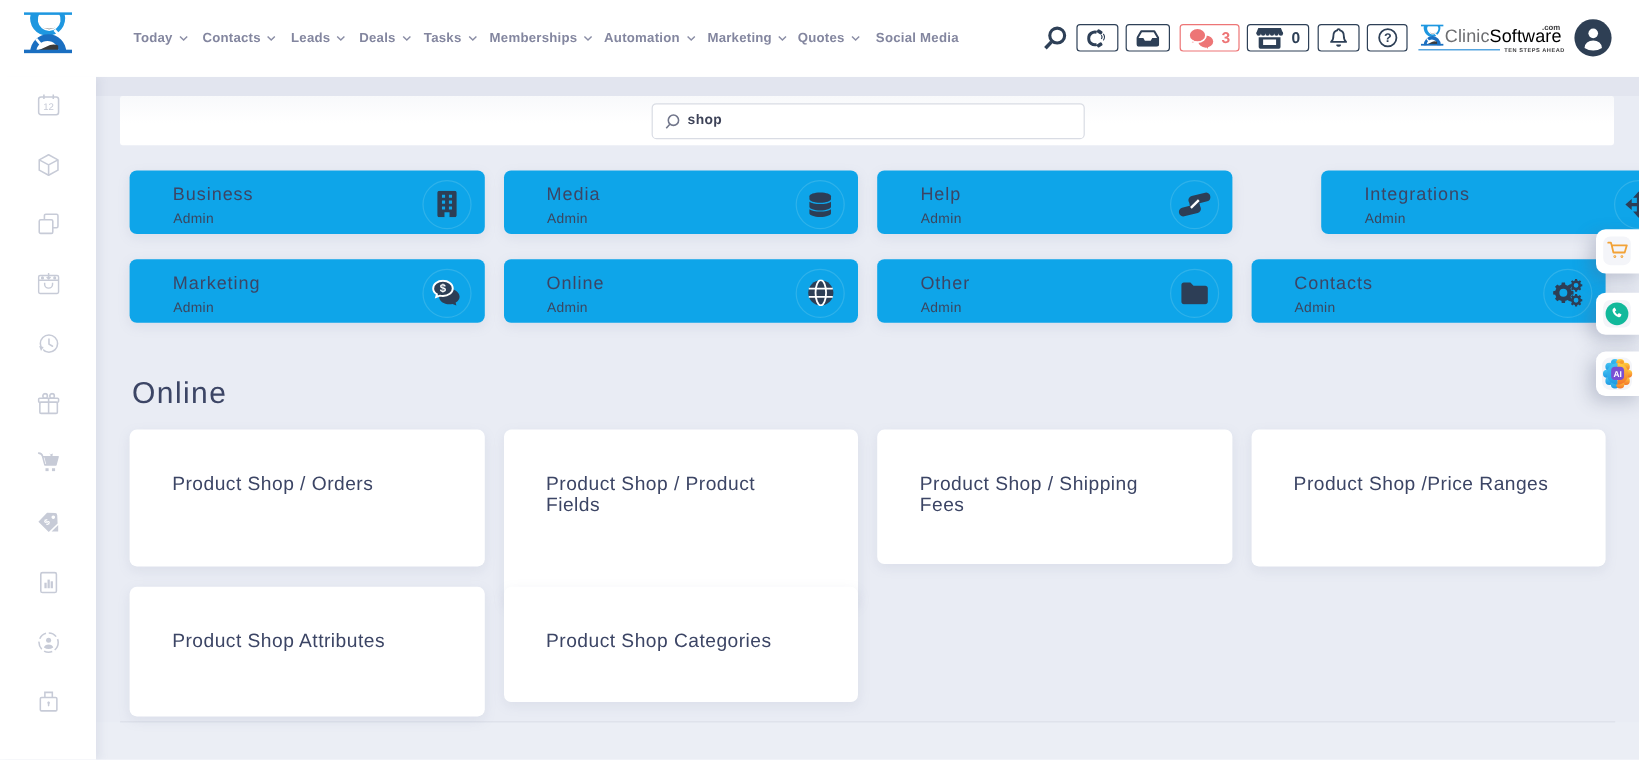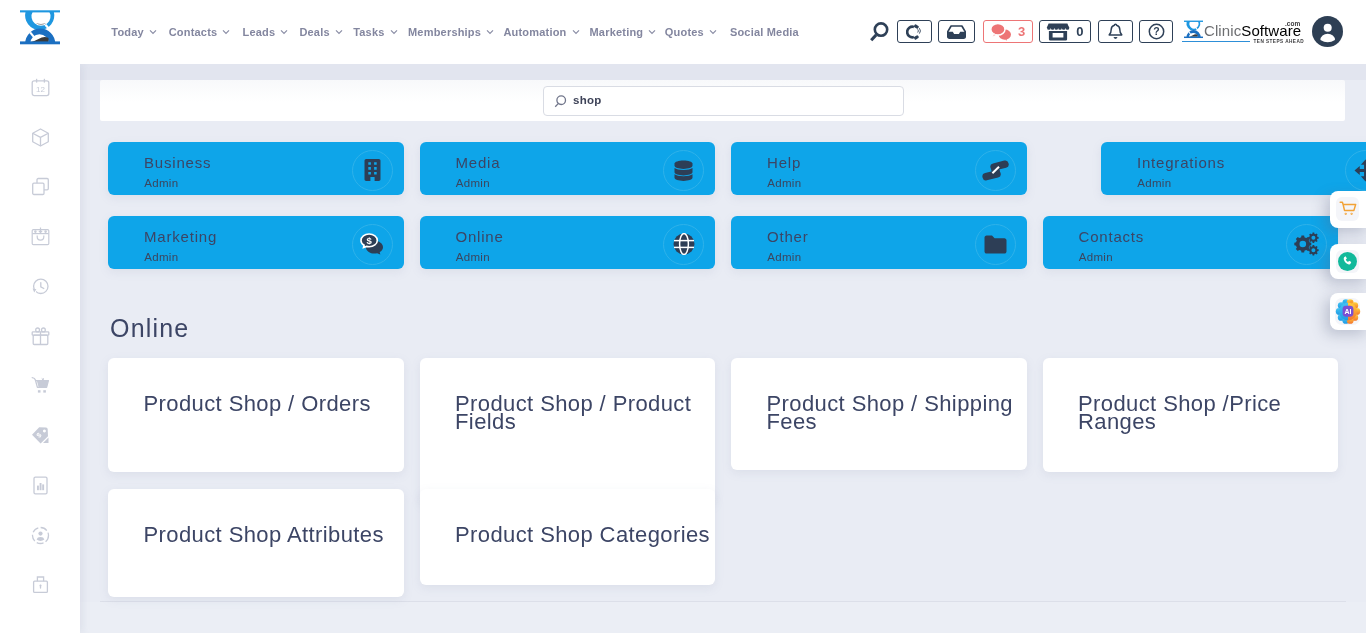--- a/index.html
+++ b/index.html
@@ -21,21 +21,21 @@
 
 #sbar{left:100px;top:80px;width:1245px;height:41px;background:linear-gradient(#f8f9fb,#ffffff 55%);border-radius:2px;}
 #sinput{left:543px;top:86px;width:361px;height:30px;background:#fff;border:1px solid #d9dce4;border-radius:4px;box-sizing:border-box;}
 
 .card{position:absolute;width:295.5px;height:53px;background:#0ea5e9;border-radius:6px;box-shadow:0 3px 10px rgba(130,140,170,.13);}
 .card .t{position:absolute;left:36px;top:12.3px;font-size:15px;color:#3c4565;letter-spacing:.8px;}
 .card .s{position:absolute;left:36.3px;top:34.5px;font-size:11.5px;font-weight:500;color:#3b465f;letter-spacing:.3px;}
 .card .circ{position:absolute;right:11px;top:7.5px;width:41px;height:41px;border:1.5px solid #2fb2ea;border-radius:50%;box-sizing:border-box;display:flex;align-items:center;justify-content:center;color:#2d3e56;}
 
 .bigcard{position:absolute;width:295.5px;background:#fff;border-radius:6px;box-shadow:0 3px 10px rgba(130,140,170,.13);}
-.bigcard .t{position:absolute;left:35.5px;top:36.5px;font-size:22px;line-height:18.6px;color:#3c4565;letter-spacing:.4px;}
+.bigcard .t{position:absolute;left:35.5px;top:36.5px;font-size:16px;line-height:18.6px;color:#3c4565;letter-spacing:.4px;}
 #online-h{left:110px;top:314px;font-size:25px;color:#3c4565;letter-spacing:1.2px;}
 
 .rwidget{position:absolute;left:1331px;width:40px;background:#fff;border-radius:8px 0 0 8px;box-shadow:0 2px 8px rgba(120,130,160,.25);}
 </style>
 </head>
 <body>
 <div class="abs" id="content"></div>
 <div class="abs" id="topband"></div>
 <div class="abs" id="footer"></div>
 <div class="abs" id="footline"></div>

